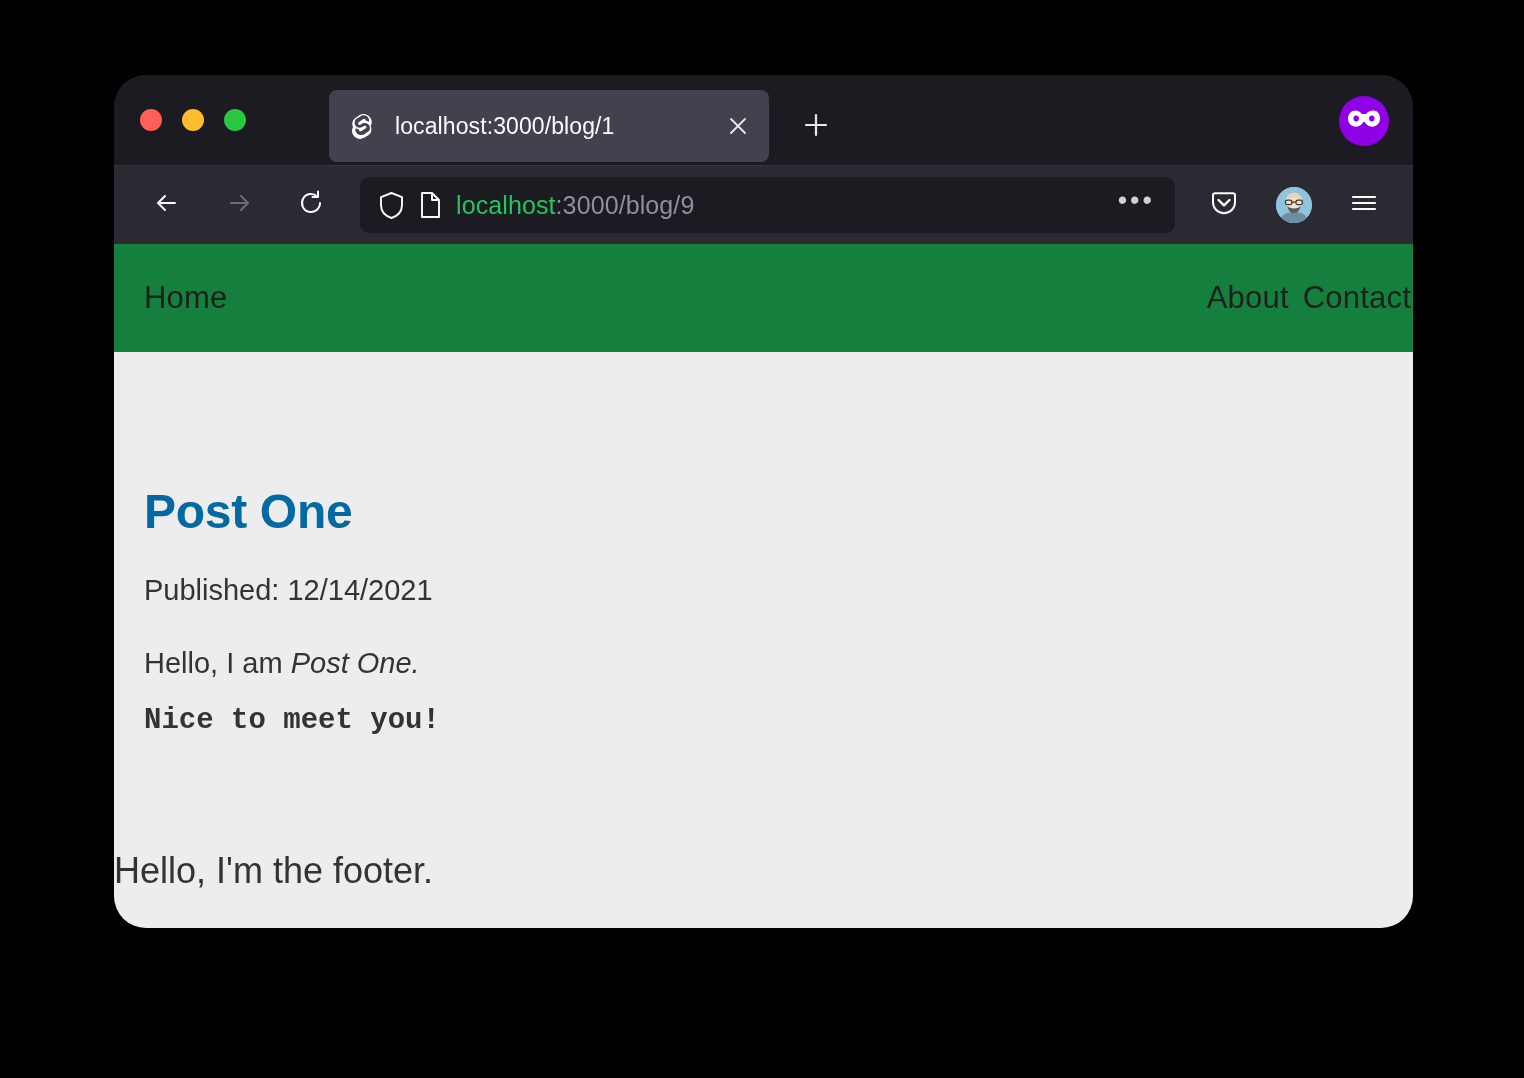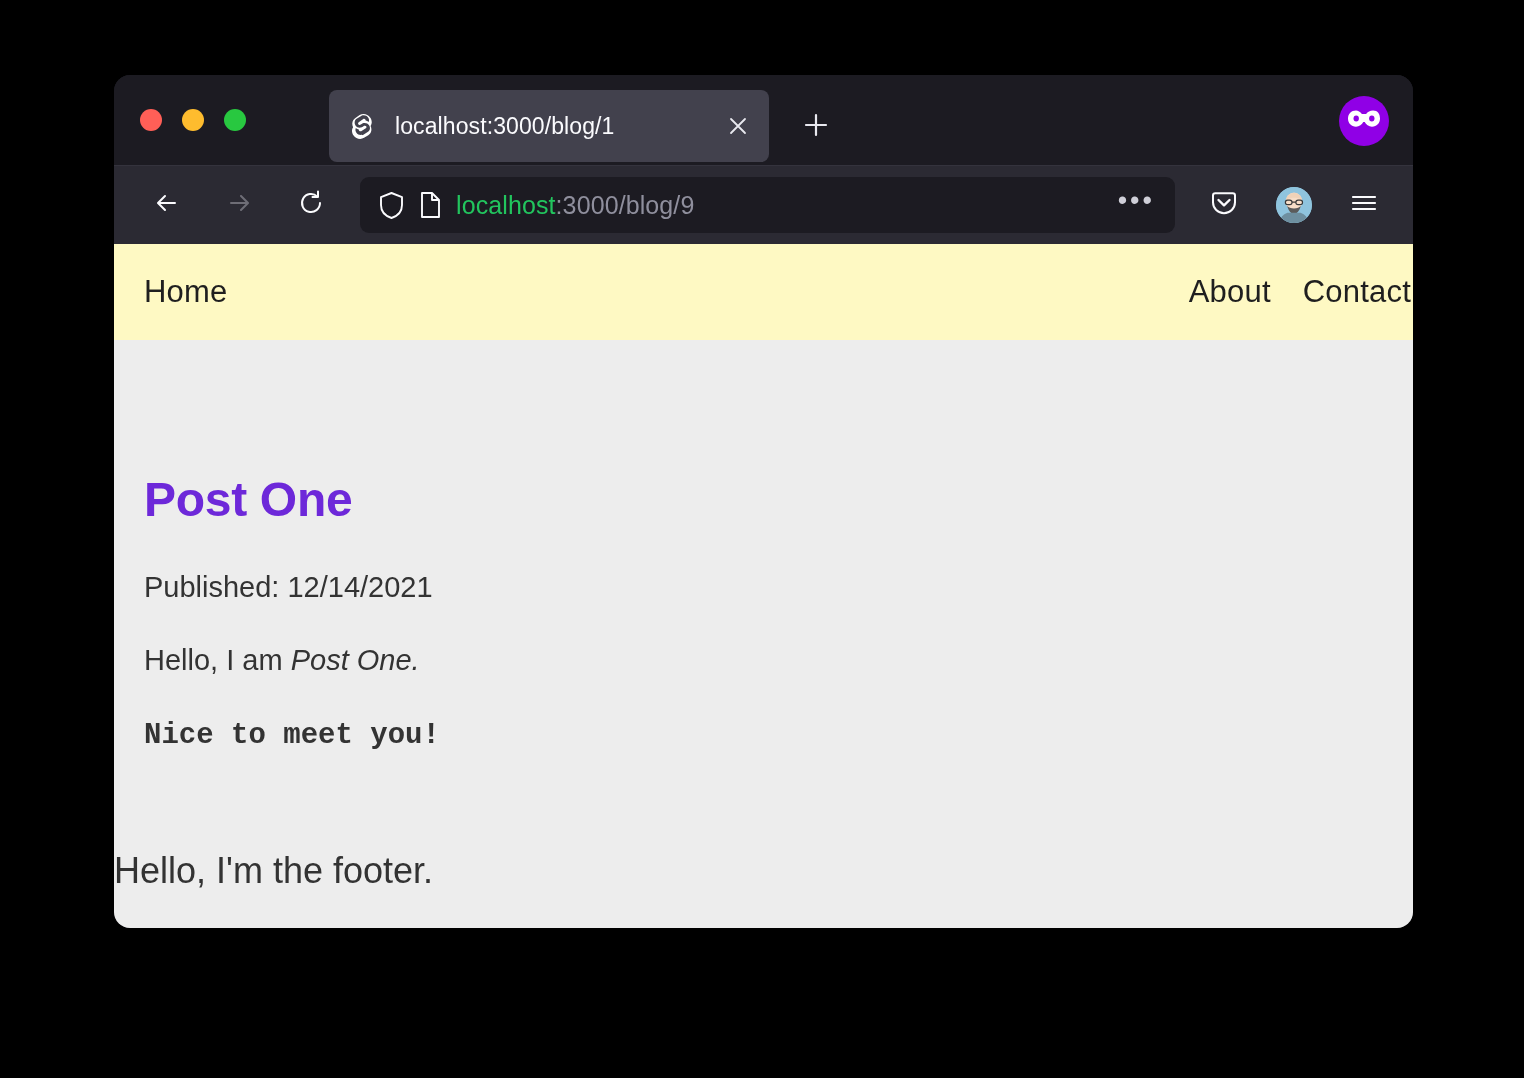--- a/index.html
+++ b/index.html
@@ -12,21 +12,21 @@
     font-family: "Liberation Sans", sans-serif;
   }
 
   
   .browser-window {
     position: absolute;
     left: 114px;
     top: 75px;
     width: 1299px;
     height: 853px;
-    border-radius: 16px;
+    border-radius: 32px;
     overflow: hidden;
     background: #1c1b22;
     display: flex;
     flex-direction: column;
   }
 
   
   .tab-strip {
     height: 90px;
     background: #1c1b22;
@@ -190,57 +190,57 @@
   
   .page {
     flex: 1;
     background: #ededed;
     display: flex;
     flex-direction: column;
     overflow: hidden;
   }
 
   .site-nav {
-    height: 96px;
-    background: #fef9c3;
+    height: 108px;
+    background: #15803d;
     display: flex;
     align-items: center;
     padding: 0 0 0 30px;
     flex: none;
   }
   .site-nav a {
     color: #1f1f1f;
     font-size: 31px;
     text-decoration: none;
     letter-spacing: 0.2px;
   }
   .nav-left { display: flex; align-items: center; }
   .nav-spacer { flex: 1; }
-  .nav-right { display: flex; align-items: center; gap: 32px; padding-right: 2px; }
+  .nav-right { display: flex; align-items: center; gap: 14px; padding-right: 2px; }
 
   .content {
     flex: 1;
     padding: 132px 0 0 30px;
   }
   .post-title {
     font-size: 48px;
     font-weight: bold;
-    color: #6d28d9;
+    color: #0369a1;
     letter-spacing: -0.3px;
-    margin-bottom: 44px;
+    margin-bottom: 35px;
   }
   .post-meta {
     font-size: 29px;
     color: #333333;
     margin-bottom: 40px;
   }
   .post-body {
     font-size: 29px;
     color: #333333;
-    margin-bottom: 42px;
+    margin-bottom: 24px;
   }
   .post-body em { font-style: italic; }
   .post-strong {
     font-size: 29px;
     font-weight: bold;
     color: #333333;
     font-family: Liberation Mono, monospace;
   }
 
   .site-footer {

